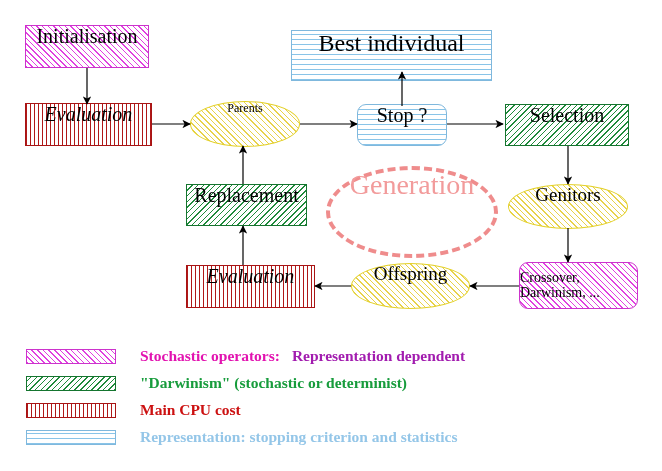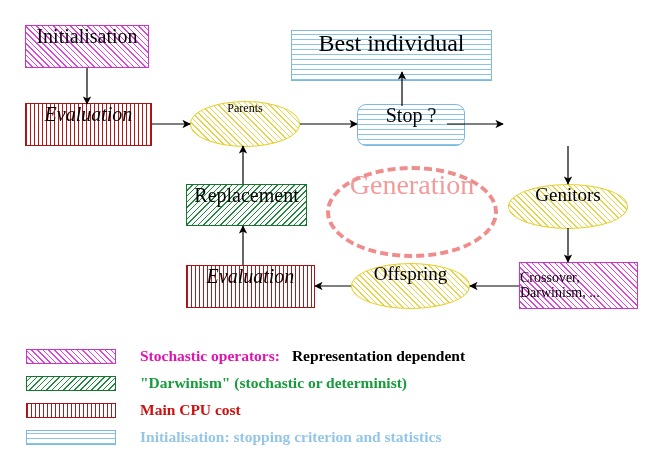--- a/index.html
+++ b/index.html
@@ -118,21 +118,21 @@
     flex: 0 0 auto;
   }
   .legend-text {
     margin-left: 24px;
     font-size: 15.5px;
     font-weight: bold;
     white-space: nowrap;
   }
   .legend-text .secondary { margin-left: 12px; font-weight: bold; }
   .t-magenta { color: #e213b0; }
-  .t-gold    { color: #000000; }
+  .t-gold    { color: #a21caf; }
   .t-green   { color: #179c3c; }
   .t-red     { color: #cc1111; }
   .t-blue    { color: #94c6e8; }
   .t-salmon  { color: #f29b9b; }
 </style>
 </head>
 <body>
 
 <div id="canvas">
 
@@ -177,30 +177,33 @@
   </div>
 
   <div class="node ellipse fill-yellow" style="left:190px; top:101px; width:110px; height:46px; font-size:12px;">
     <span class="lbl">Parents</span>
   </div>
 
   <div class="node box fill-blue" style="left:291px; top:30px; width:201px; height:51px; font-size:24px;">
     <span class="lbl">Best individual</span>
   </div>
 
-  <div class="node rounded fill-blue" style="left:357px; top:104px; width:108px; height:42px; font-size:20px;">
+  <div class="node rounded fill-blue" style="left:357px; top:104px; width:90px; height:42px; font-size:20px;">
     <span class="lbl">Stop ?</span>
   </div>
 
+  <div class="node box fill-green" style="left:505px; top:104px; width:124px; height:42px; font-size:20px;">
+    <span class="lbl">Selection</span>
+  </div>
 
   <div class="node ellipse fill-yellow" style="left:508px; top:184px; width:120px; height:45px; font-size:19px;">
     <span class="lbl">Genitors</span>
   </div>
 
-  <div class="node box fill-magenta" style="left:519px; top:262px; width:119px; height:47px; font-size:14px; flex-direction:column;">
+  <div class="node box fill-magenta" style="left:519px; top:262px; width:119px; height:47px; font-size:14px; flex-direction:column;border-radius:9px;">
     <span class="lbl">Crossover,</span>
     <span class="lbl">Darwinism, ...</span>
   </div>
 
   <div class="node ellipse fill-yellow" style="left:351px; top:263px; width:119px; height:46px; font-size:19px;">
     <span class="lbl">Offspring</span>
   </div>
 
   <div class="node box fill-red" style="left:186px; top:265px; width:129px; height:43px; font-size:20px;">
     <span class="lbl">Evaluation</span>
@@ -228,18 +231,18 @@
       <span class="legend-text t-green">"Darwinism" (stochastic or determinist)</span>
     </div>
 
     <div class="legend-row">
       <span class="swatch fill-red"></span>
       <span class="legend-text t-red">Main CPU cost</span>
     </div>
 
     <div class="legend-row">
       <span class="swatch fill-blue"></span>
-      <span class="legend-text t-blue">Initialisation: stopping criterion and statistics</span>
+      <span class="legend-text t-blue">Representation: stopping criterion and statistics</span>
     </div>
 
   </div>
 
 </div>
 
 </body></html>

